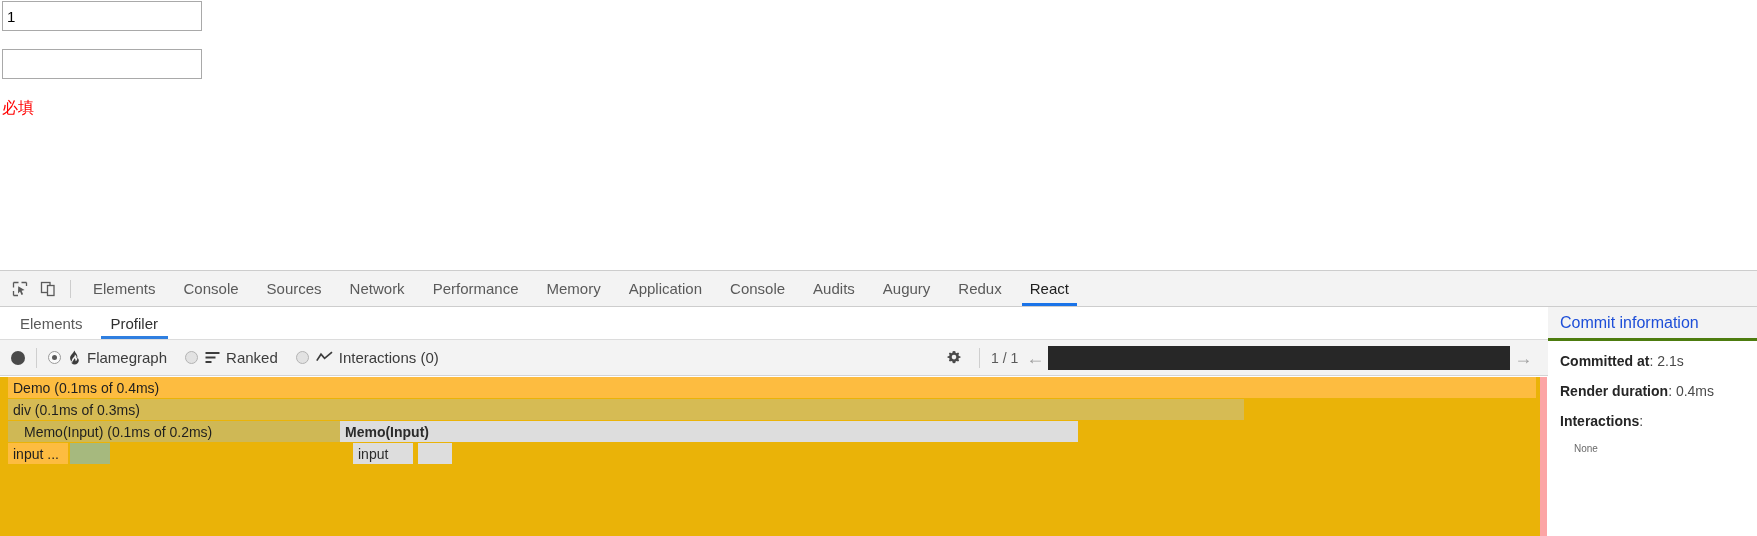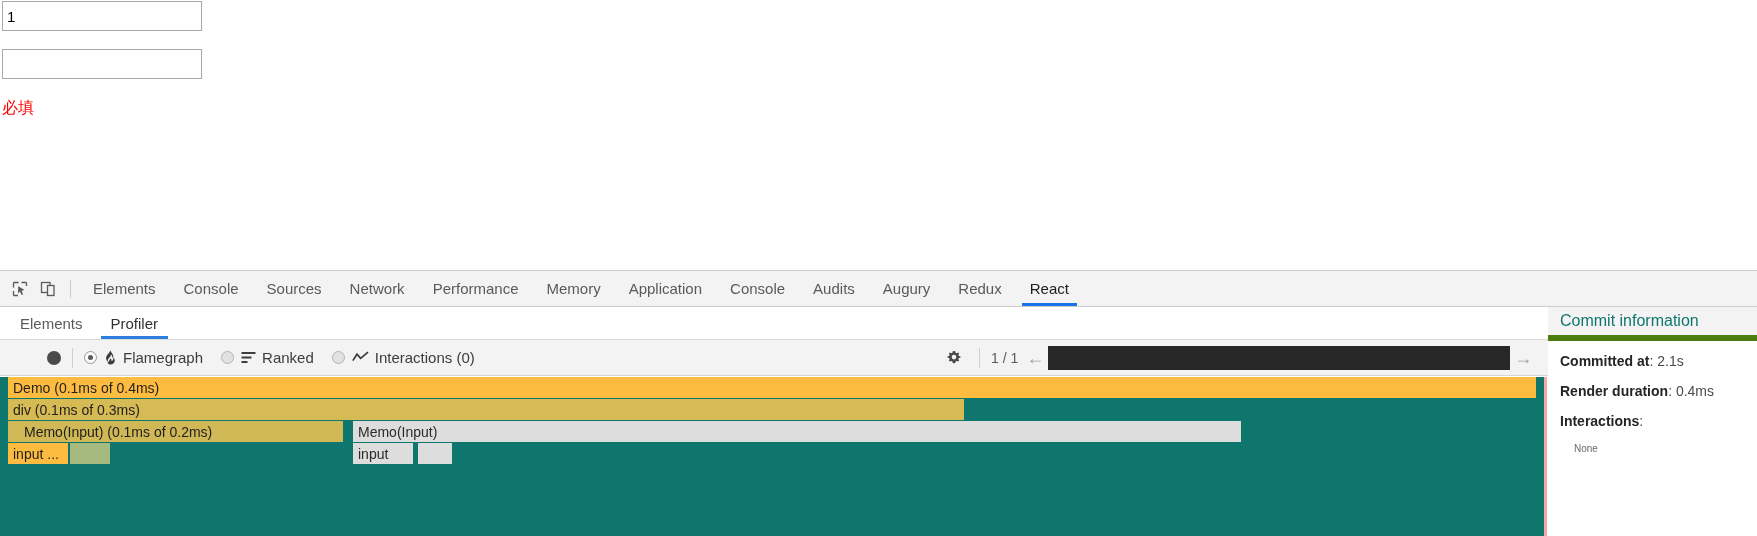--- a/index.html
+++ b/index.html
@@ -118,21 +118,20 @@
   }
 
   
   .prof-toolbar {
     position: relative;
     height: 36px;
     background: #f3f3f3;
     border-bottom: 1px solid #d4d4d4;
     display: flex;
     align-items: center;
-    padding-left: 36px;
   }
   .record-dot {
     width: 14px; height: 14px;
     border-radius: 50%;
     background: #4a4a4a;
     margin-left: 11px;
     cursor: pointer;
   }
   .v-sep {
     width: 1px; height: 20px;
@@ -200,22 +199,22 @@
     background: #272727;
     cursor: pointer;
   }
 
   
   .flame-wrap {
     position: absolute;
     left: 0; top: 106px;
     width: 1547px;
     height: 160px;
-    background: #0f766e;
-    border-right: 3px solid #fca5a5;
+    background: #eab308;
+    border-right: 7px solid #fca5a5;
     overflow: hidden;
   }
   .flame-row {
     position: absolute;
     left: 0;
     height: 22px;
     width: 100%;
   }
   .flame-bar {
     position: absolute;
@@ -235,25 +234,25 @@
   .commit-panel {
     position: absolute;
     left: 1548px; top: 36px;
     width: 209px;
     height: 230px;
     background: #ffffff;
   }
   .cp-header {
     height: 34px;
     background: #f3f3f3;
-    border-bottom: 6px solid #4d7c0f;
+    border-bottom: 3px solid #4d7c0f;
     display: flex; align-items: center;
     padding-left: 12px;
     font-size: 16px;
-    color: #0f766e;
+    color: #1d4ed8;
   }
   .cp-body { padding: 12px 29px 0 12px; }
   .cp-line {
     font-size: 14px;
     color: #4a4a4a;
     margin-bottom: 14px;
     white-space: nowrap;
   }
   .cp-line b { color: #252525; font-weight: bold; }
   .cp-none {
@@ -371,25 +370,25 @@
       <div class="commit-strip"></div>
       <div class="arrow-btn">→</div>
     </div>
   </div>
 
   <div class="flame-wrap">
     <div class="flame-row" style="top:0px;">
       <div class="flame-bar" style="left: 8px; width: 1528px; background: rgb(253, 188, 64); color: rgb(31, 31, 31);">Demo (0.1ms of 0.4ms)</div>
     </div>
     <div class="flame-row" style="top:22px;">
-      <div class="flame-bar" style="left: 8px; width: 956px; background: rgb(214, 187, 84); color: rgb(31, 31, 31);">div (0.1ms of 0.3ms)</div>
+      <div class="flame-bar" style="left: 8px; width: 1236px; background: rgb(214, 187, 84); color: rgb(31, 31, 31);">div (0.1ms of 0.3ms)</div>
     </div>
     <div class="flame-row" style="top:44px;">
       <div class="flame-bar" style="left: 8px; width: 335px; background: rgb(207, 184, 85); color: rgb(31, 31, 31); padding-left: 16px;">Memo(Input) (0.1ms of 0.2ms)</div>
-      <div class="flame-bar" style="left: 353px; width: 888px; background: rgb(221, 221, 221); color: rgb(43, 43, 43);">Memo(Input)</div>
+      <div class="flame-bar" style="left: 340px; width: 738px; background: rgb(221, 221, 221); color: rgb(43, 43, 43); font-weight: bold;">Memo(Input)</div>
     </div>
     <div class="flame-row" style="top:66px;">
       <div class="flame-bar" style="left: 8px; width: 60px; background: rgb(253, 188, 64); color: rgb(31, 31, 31);">input ...</div>
       <div class="flame-bar" style="left: 70px; width: 40px; background: rgb(166, 185, 126); color: rgb(31, 31, 31);"></div>
       <div class="flame-bar" style="left: 353px; width: 60px; background: rgb(221, 221, 221); color: rgb(43, 43, 43);">input</div>
       <div class="flame-bar" style="left: 418px; width: 34px; background: rgb(221, 221, 221); color: rgb(43, 43, 43);"></div>
     </div>
   </div>
 
   <div class="commit-panel">

